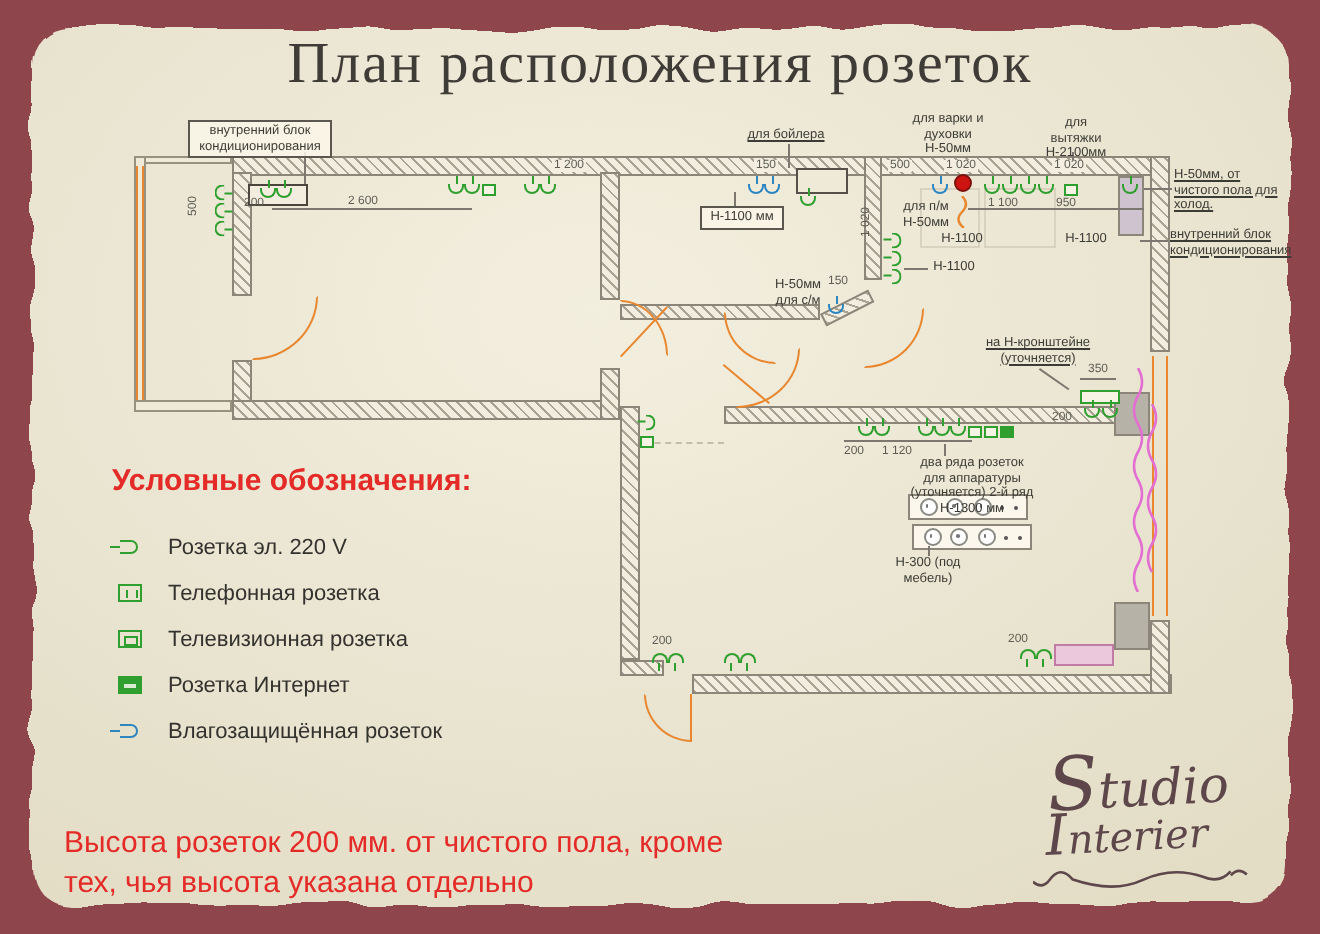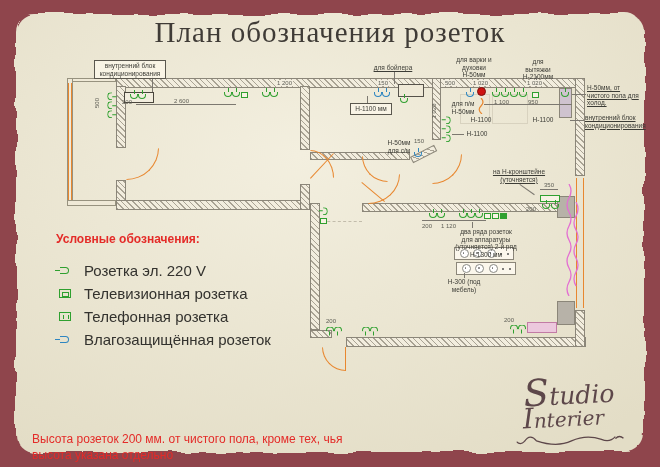--- a/index.html
+++ b/index.html
@@ -43,41 +43,41 @@
   .redcirc{width:9px;height:9px;border-radius:50%;background:#ce1410;border:1px solid #7e100c;box-sizing:border-box}
   .pinkbox{background:#ecc8dd;border:1px solid #c27ba5;box-sizing:border-box}
   .strip{width:58px;height:11px;background:#fbf7ec;border:1px solid #8b8679;
     display:flex;align-items:center;justify-content:space-evenly}
   .circ{width:7px;height:7px;border:1px solid #8a8a84;border-radius:50%;position:relative;background:#fff}
   .circ:before{content:"";position:absolute;left:2.2px;top:2.2px;width:1.8px;height:1.8px;background:#777;border-radius:50%}
   .pdot{width:2px;height:2px;border-radius:50%;background:#555}
   .ghost{border:1px solid #d8d2bf}
   
   #legend{position:absolute;left:56px;top:232px;width:260px}
-  .lg-head{font-size:12px;font-weight:bold;color:#e42b28;margin:0 0 13px 0}
+  .lg-head{font-size:15px;font-weight:bold;color:#e42b28;margin:0 0 13px 0}
   .lg-item{display:flex;align-items:center;height:23px}
   .ic{position:relative;width:18px;height:15px;flex:none;margin-right:10px}
   .ic span{position:absolute}
   .sockbig{left:4px;top:4px;width:9px;height:7px;border:1.4px solid #2fa02f;border-left:none;
     border-radius:0 9px 9px 0;box-sizing:border-box}
   .sockbig:before{content:"";position:absolute;left:-5px;top:1.6px;width:5px;height:1.4px;background:#2fa02f}
   .sockbig.blue{border-color:#2e86c1}.sockbig.blue:before{background:#2e86c1}
   .outg{left:3px;top:0;width:12px;height:15px}
   .outg:before{content:"";position:absolute;left:5px;top:1px;width:1.4px;height:11px;background:#2fa02f}
   .outg:after{content:"";position:absolute;left:1px;bottom:1px;width:10px;height:1.4px;background:#2fa02f}
   .outg i{position:absolute;left:5px;top:0;width:6px;height:1.4px;background:#2fa02f;transform:rotate(-38deg)}
   .sqbig{left:3px;top:3px;width:12px;height:9px;border:1.3px solid #2fa02f;box-sizing:border-box}
   .sqbig.tv:after{content:"";position:absolute;left:2px;top:1.5px;width:5px;height:3.5px;border:1px solid #2fa02f}
   .sqbig.ph:after{content:"";position:absolute;left:2.5px;top:1.5px;width:4px;height:4px;
     border-left:1.2px solid #2fa02f;border-right:1.2px solid #2fa02f}
   .sqbig.net{background:#2fa02f}
   .sqbig.net:after{content:"";position:absolute;left:2px;top:2.5px;width:6px;height:2px;background:#d8eccf}
-  .lg-label{font-size:15px;color:#33322e}
+  .lg-label{font-size:11px;color:#33322e}
   
-  #note{position:absolute;left:32px;top:432px;width:340px;font-size:12px;line-height:1.3;color:#e42b28}
+  #note{position:absolute;left:32px;top:412px;width:340px;font-size:15px;line-height:1.3;color:#e42b28}
   #logo{position:absolute;right:20px;bottom:16px;width:140px;text-align:center;color:#5d474a;transform:rotate(-3deg)}
   #logo .l1{font-family:"DejaVu Serif",serif;font-style:italic;font-size:25px;line-height:1}
   #logo .l1::first-letter{font-size:37px}
   #logo .l2{font-family:"DejaVu Serif",serif;font-style:italic;font-size:20px;line-height:1;
     margin-top:-7px;margin-left:-14px}
   #logo .l2::first-letter{font-size:28px}
 </style>
 </head>
 <body>
 
@@ -89,21 +89,21 @@
     </radialGradient>
     <filter id="wob" x="-5%" y="-5%" width="110%" height="110%">
       <feTurbulence type="fractalNoise" baseFrequency="0.03 0.05" numOctaves="2" seed="7" result="n"></feTurbulence>
       <feDisplacementMap in="SourceGraphic" in2="n" scale="8"></feDisplacementMap>
     </filter>
   </defs>
   <rect x="16" y="14" width="628" height="438" rx="18" fill="url(#bgGrad)" filter="url(#wob)"></rect>
 </svg>
 
 <div id="content">
-  <h1 class="title">План обозначения розеток</h1>
+  <h1 class="title">План расположения розеток</h1>
 
   <div id="plan">
 
     <div class="thin" style="left:3px;top:22px;width:49px;height:4px"></div>
     <div class="thin" style="left:3px;top:22px;width:6px;height:128px"></div>
     <div class="owin" style="left:4px;top:27px;width:4px;height:118px"></div>
     <div class="thin" style="left:3px;top:144px;width:49px;height:6px"></div>
     <div class="wall" style="left:52px;top:22px;width:469px;height:10px"></div>
     <div class="wall" style="left:52px;top:30px;width:10px;height:62px"></div>
     <div class="wall" style="left:52px;top:124px;width:10px;height:30px"></div>
@@ -271,29 +271,35 @@
   <div id="legend">
     <p class="lg-head">Условные обозначения:</p>
     <div class="lg-item">
       <span class="ic">
           <span class="sockbig"></span>
         </span>
       <span class="lg-label">Розетка эл. 220 V</span>
     </div>
     <div class="lg-item">
       <span class="ic">
+          <span class="sqbig ph"></span>
+        </span>
+      <span class="lg-label">Телефонная розетка</span>
+    </div>
+    <div class="lg-item">
+      <span class="ic">
           <span class="sqbig tv"></span>
         </span>
       <span class="lg-label">Телевизионная розетка</span>
     </div>
     <div class="lg-item">
       <span class="ic">
-          <span class="sqbig ph"></span>
-        </span>
-      <span class="lg-label">Телефонная розетка</span>
+          <span class="sqbig net"></span>
+        </span>
+      <span class="lg-label">Розетка Интернет</span>
     </div>
     <div class="lg-item">
       <span class="ic">
           <span class="sockbig blue"></span>
         </span>
       <span class="lg-label">Влагозащищённая розеток</span>
     </div>
   </div>
 
   <div id="note">Высота розеток 200 мм. от чистого пола, кроме тех, чья высота указана отдельно</div>

